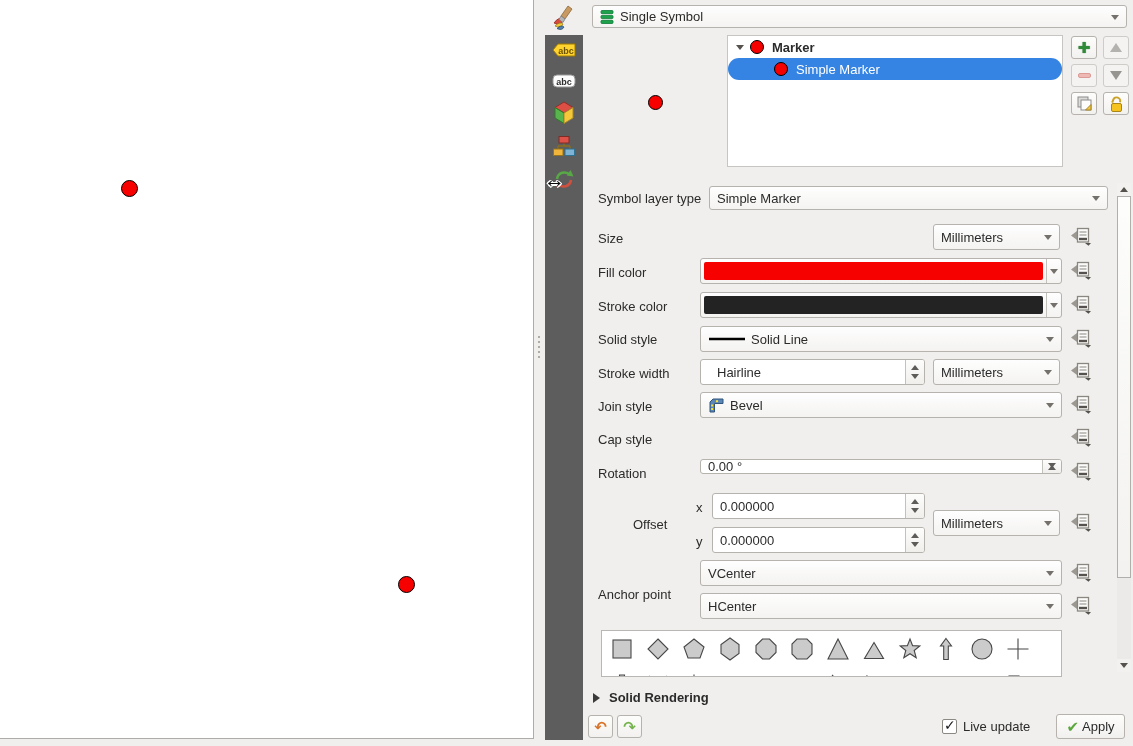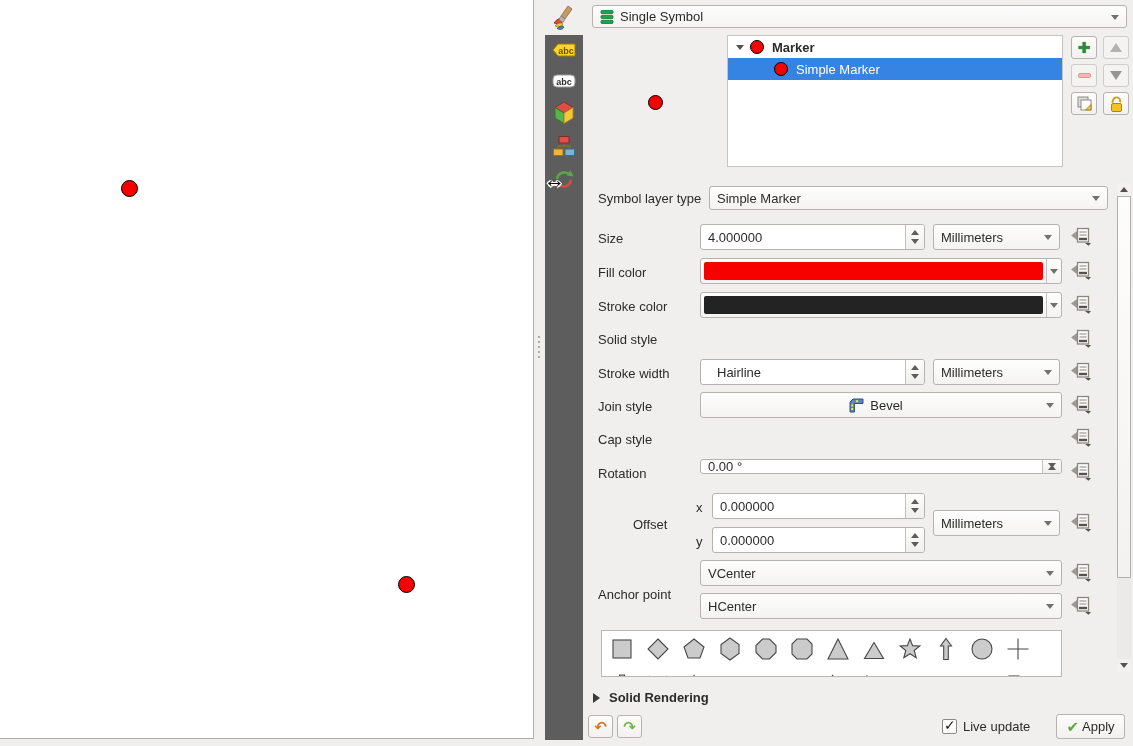--- a/index.html
+++ b/index.html
@@ -51,21 +51,21 @@
   .colorbtn .dropzone::after { content:""; position:absolute; right:3px; top:50%; margin-top:-2px;
     border:4px solid transparent; border-top:5px solid #74716c; }
 
   .lbl { position:absolute; left:14px; color:#2b2b2b; white-space:nowrap; }
 
   .ovr { position:absolute; left:487px; width:22px; height:20px; }
 
   
   #tree { position:absolute; left:143px; top:35px; width:336px; height:132px;
     background:#fff; border:1px solid #c7c5c2; }
-  .tree-row { height:22px; display:flex; align-items:center; }
+  .tree-row { height:22px; display:flex; align-items:center;border-radius:11px; }
   .tree-row .dot { width:14px; height:14px; border-radius:50%; border:1px solid #000; flex:none; }
   .tree-row.selected { background:#3584e4; color:#fff; }
   .expander { width:0; height:0; border-left:4px solid transparent; border-right:4px solid transparent;
     border-top:5px solid #55524d; margin:0 6px 0 8px; }
 
   .tbtn { position:absolute; width:26px; height:23px; border:1px solid #b6b3ae; border-radius:3px;
     background:linear-gradient(#fdfdfc,#f2f1ef); display:flex; align-items:center; justify-content:center; }
   .tbtn.disabled { border-color:#ceccc8; background:#f4f3f1; }
   .tri-up { width:0; height:0; border-left:6px solid transparent; border-right:6px solid transparent; border-bottom:9px solid #b4b2af; }
   .tri-down { width:0; height:0; border-left:6px solid transparent; border-right:6px solid transparent; border-top:9px solid #979590; }
@@ -228,24 +228,20 @@
       <rect x="4.5" y="9.5" width="10" height="8" rx="1.5" fill="#f5c21e" stroke="#a8861a"></rect>
     </svg>
   </div>
 
   <div class="lbl" style="top:191px;">Symbol layer type</div>
   <div class="combo" style="left:125px; top:186px; width:399px; height:24px;">
     <span>Simple Marker</span>
   </div>
 
   <div class="lbl" style="top:231px;">Size</div>
-  <div class="spinbox" style="left:116px; top:224px; width:225px; height:26px;">
-    <span>4.000000</span>
-    <span class="spin-btns"></span>
-  </div>
   <div class="combo" style="left:349px; top:224px; width:127px; height:26px;">
     <span>Millimeters</span>
   </div>
   <div class="ovr" style="top:227px;"><svg width="21" height="19" viewBox="0 0 21 19">
         <polygon points="0,8.5 6,4 6,13" fill="#9b9892"></polygon>
         <rect x="6.5" y="1.5" width="11" height="13.5" fill="#fbfbfa" stroke="#8a8781" stroke-width="1.3"></rect>
         <path d="M8.5 5 h7 M8.5 8 h7" stroke="#8a8781" stroke-width="1.2"></path>
         <rect x="8" y="10.8" width="8" height="2.4" fill="#55524d"></rect>
         <polygon points="14,16 20,16 17.5,18.8" fill="#55524d"></polygon>
       </svg></div>
@@ -270,20 +266,28 @@
   </div>
   <div class="ovr" style="top:295px;"><svg width="21" height="19" viewBox="0 0 21 19">
         <polygon points="0,8.5 6,4 6,13" fill="#9b9892"></polygon>
         <rect x="6.5" y="1.5" width="11" height="13.5" fill="#fbfbfa" stroke="#8a8781" stroke-width="1.3"></rect>
         <path d="M8.5 5 h7 M8.5 8 h7" stroke="#8a8781" stroke-width="1.2"></path>
         <rect x="8" y="10.8" width="8" height="2.4" fill="#55524d"></rect>
         <polygon points="14,16 20,16 17.5,18.8" fill="#55524d"></polygon>
       </svg></div>
 
   <div class="lbl" style="top:332px;">Solid style</div>
+  <div class="combo" style="left:116px; top:326px; width:362px; height:26px;">
+    <span class="ic">
+      <svg width="38" height="6" viewBox="0 0 38 6">
+          <path d="M1 3 H37" stroke="#000" stroke-width="2.4"></path>
+        </svg>
+    </span>
+    <span>Solid Line</span>
+  </div>
   <div class="ovr" style="top:329px;"><svg width="21" height="19" viewBox="0 0 21 19">
         <polygon points="0,8.5 6,4 6,13" fill="#9b9892"></polygon>
         <rect x="6.5" y="1.5" width="11" height="13.5" fill="#fbfbfa" stroke="#8a8781" stroke-width="1.3"></rect>
         <path d="M8.5 5 h7 M8.5 8 h7" stroke="#8a8781" stroke-width="1.2"></path>
         <rect x="8" y="10.8" width="8" height="2.4" fill="#55524d"></rect>
         <polygon points="14,16 20,16 17.5,18.8" fill="#55524d"></polygon>
       </svg></div>
 
   <div class="lbl" style="top:366px;">Stroke width</div>
   <div class="spinbox" style="left:116px; top:359px; width:225px; height:26px;padding-left:16px;">
@@ -295,21 +299,21 @@
   </div>
   <div class="ovr" style="top:362px;"><svg width="21" height="19" viewBox="0 0 21 19">
         <polygon points="0,8.5 6,4 6,13" fill="#9b9892"></polygon>
         <rect x="6.5" y="1.5" width="11" height="13.5" fill="#fbfbfa" stroke="#8a8781" stroke-width="1.3"></rect>
         <path d="M8.5 5 h7 M8.5 8 h7" stroke="#8a8781" stroke-width="1.2"></path>
         <rect x="8" y="10.8" width="8" height="2.4" fill="#55524d"></rect>
         <polygon points="14,16 20,16 17.5,18.8" fill="#55524d"></polygon>
       </svg></div>
 
   <div class="lbl" style="top:399px;">Join style</div>
-  <div class="combo" style="left:116px; top:392px; width:362px; height:26px;justify-content:center;">
+  <div class="combo" style="left:116px; top:392px; width:362px; height:26px;">
     <span class="ic">
       <svg width="17" height="16" viewBox="0 0 17 16">
         <polygon points="2,15 2,5 5,2 15,2 15,6.5 6.5,6.5 6.5,15" fill="#5a87b8" stroke="#31557a"></polygon>
         <g fill="#f7e23c">
             <rect x="3.2" y="7.5" width="2" height="2"></rect>
             <rect x="3.2" y="11" width="2" height="2"></rect>
             <rect x="8" y="3.2" width="2" height="2"></rect>
           </g>
       </svg>
     </span>

